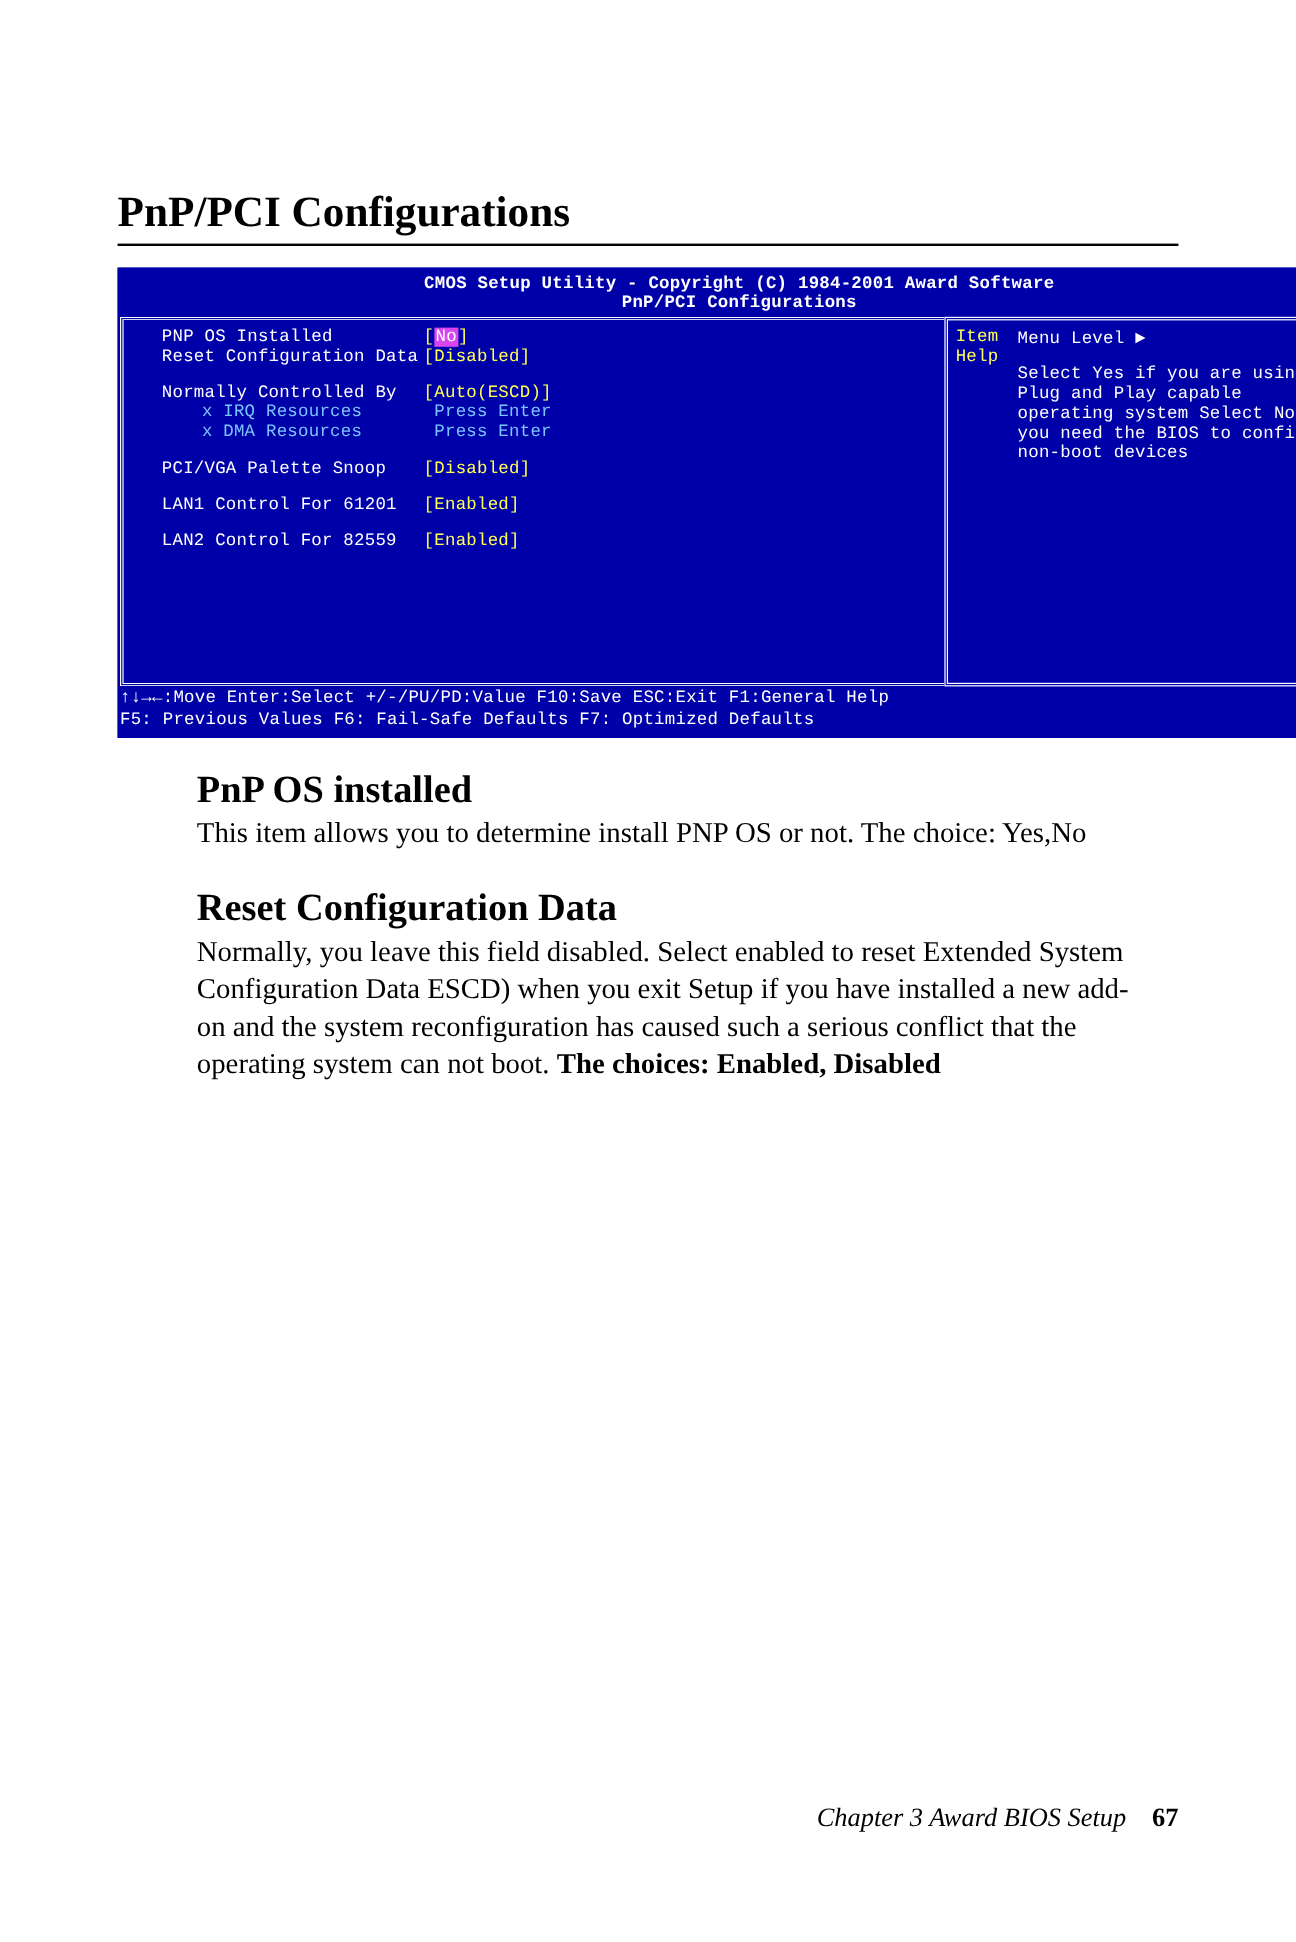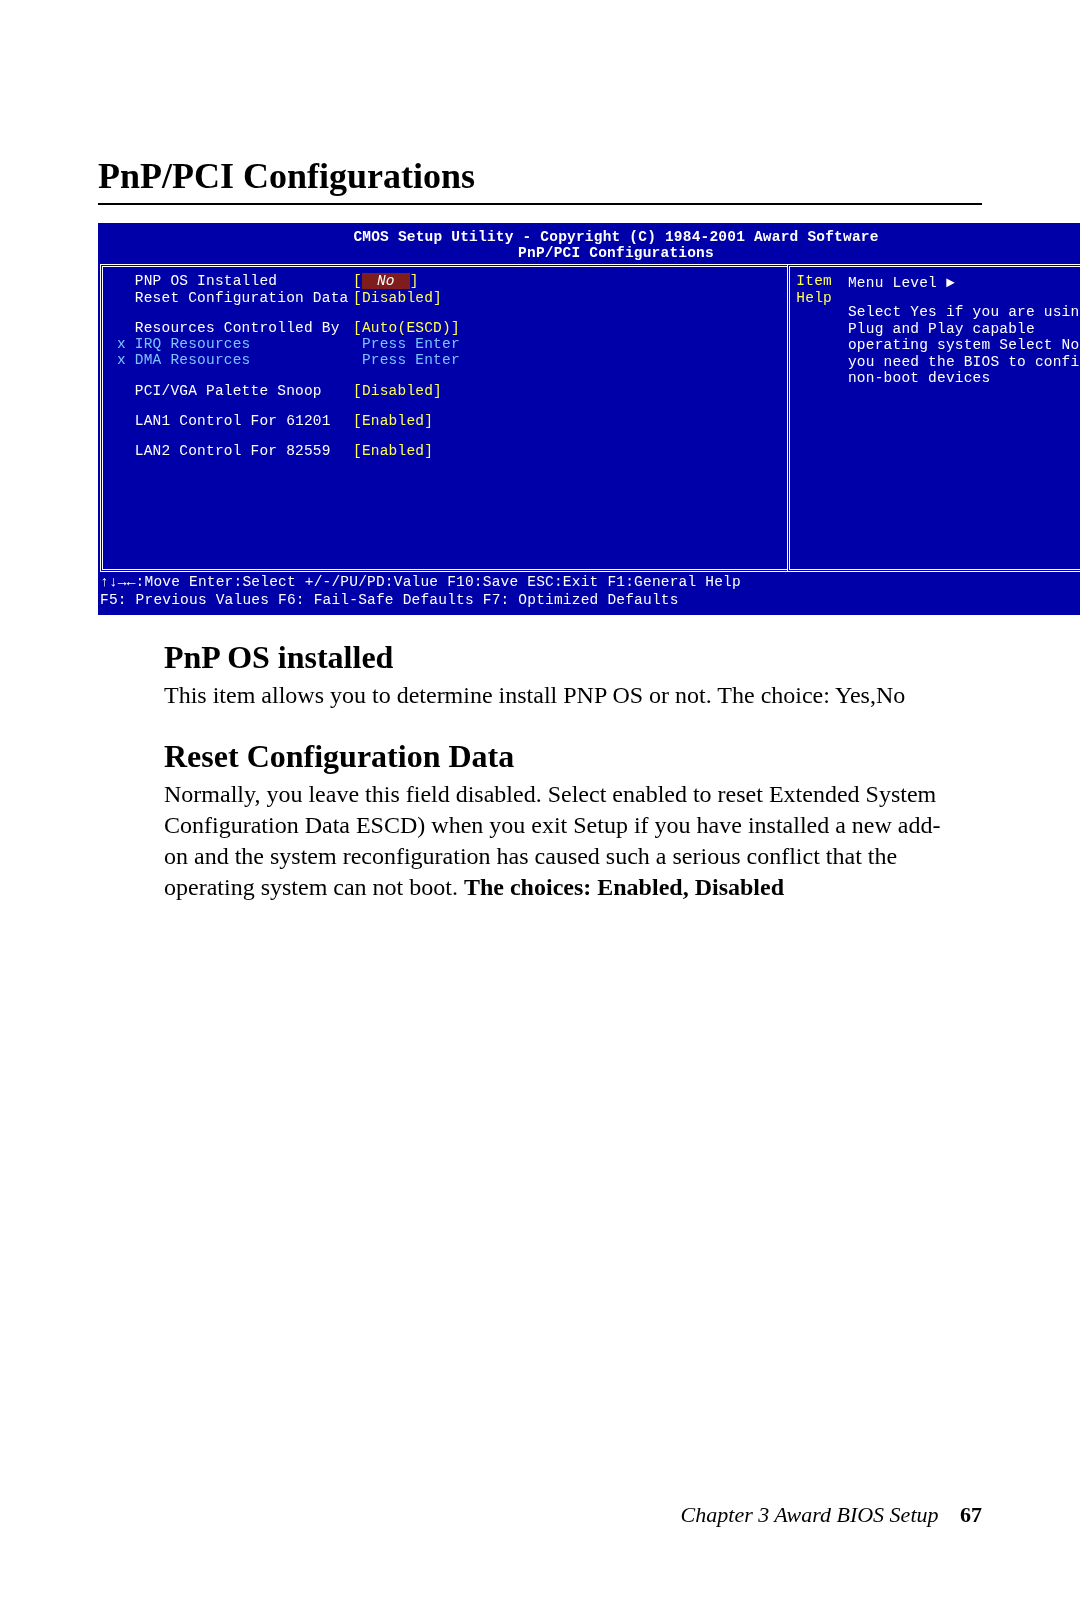--- a/index.html
+++ b/index.html
@@ -67,27 +67,26 @@
   .bios-right-body {
     padding: 8px 10px 4px 10px;
     line-height: 1.14;
   }
   .bios-row {
     display: flex;
     white-space: pre;
   }
   .bios-row .label { min-width: 236px; }
   .bios-row .value { color: #ffff55; }
-  .bios-row.disabled { color: #7ac5ff; }
+  .bios-row.disabled { color: #7ac5ff; text-align: center; }
   .bios-row.disabled .value { color: #7ac5ff; }
   .bios-row .highlight {
     color: #fff;
-    background: #7f1d1d;
-    padding: 0 15px;
-    font-style: italic;
+    background: #d946ef;
+    padding: 0 1px;
   }
   .bios-footer {
     text-align: left;
     padding: 2px 0 4px 0;
     line-height: 1.18;
   }
   .bios-spacer { height: 14px; }
 
   
   .sections { margin-top: 24px; padding: 0 0 0 66px; }
@@ -126,21 +125,21 @@
   <div class="bios">
     <div class="bios-titlebar">
       <div>CMOS Setup Utility - Copyright (C) 1984-2001 Award Software</div>
       <div>PnP/PCI Configurations</div>
     </div>
     <div class="bios-main">
       <div class="bios-left" id="bios-left">
           <div class="bios-row"><span class="label">  PNP OS Installed</span><span class="value"><span>[</span><span class="highlight">No</span><span>]</span></span></div>
           <div class="bios-row"><span class="label">  Reset Configuration Data</span><span class="value">[Disabled]</span></div>
           <div class="bios-spacer"></div>
-          <div class="bios-row"><span class="label">  Resources Controlled By</span><span class="value">[Auto(ESCD)]</span></div>
+          <div class="bios-row"><span class="label">  Normally Controlled By</span><span class="value">[Auto(ESCD)]</span></div>
           <div class="bios-row disabled"><span class="label">x IRQ Resources</span><span class="value"> Press Enter</span></div>
           <div class="bios-row disabled"><span class="label">x DMA Resources</span><span class="value"> Press Enter</span></div>
           <div class="bios-spacer"></div>
           <div class="bios-row"><span class="label">  PCI/VGA Palette Snoop</span><span class="value">[Disabled]</span></div>
           <div class="bios-spacer"></div>
           <div class="bios-row"><span class="label">  LAN1 Control For 61201</span><span class="value">[Enabled]</span></div>
           <div class="bios-spacer"></div>
           <div class="bios-row"><span class="label">  LAN2 Control For 82559</span><span class="value">[Enabled]</span></div>
         </div>
       <div class="bios-right">

